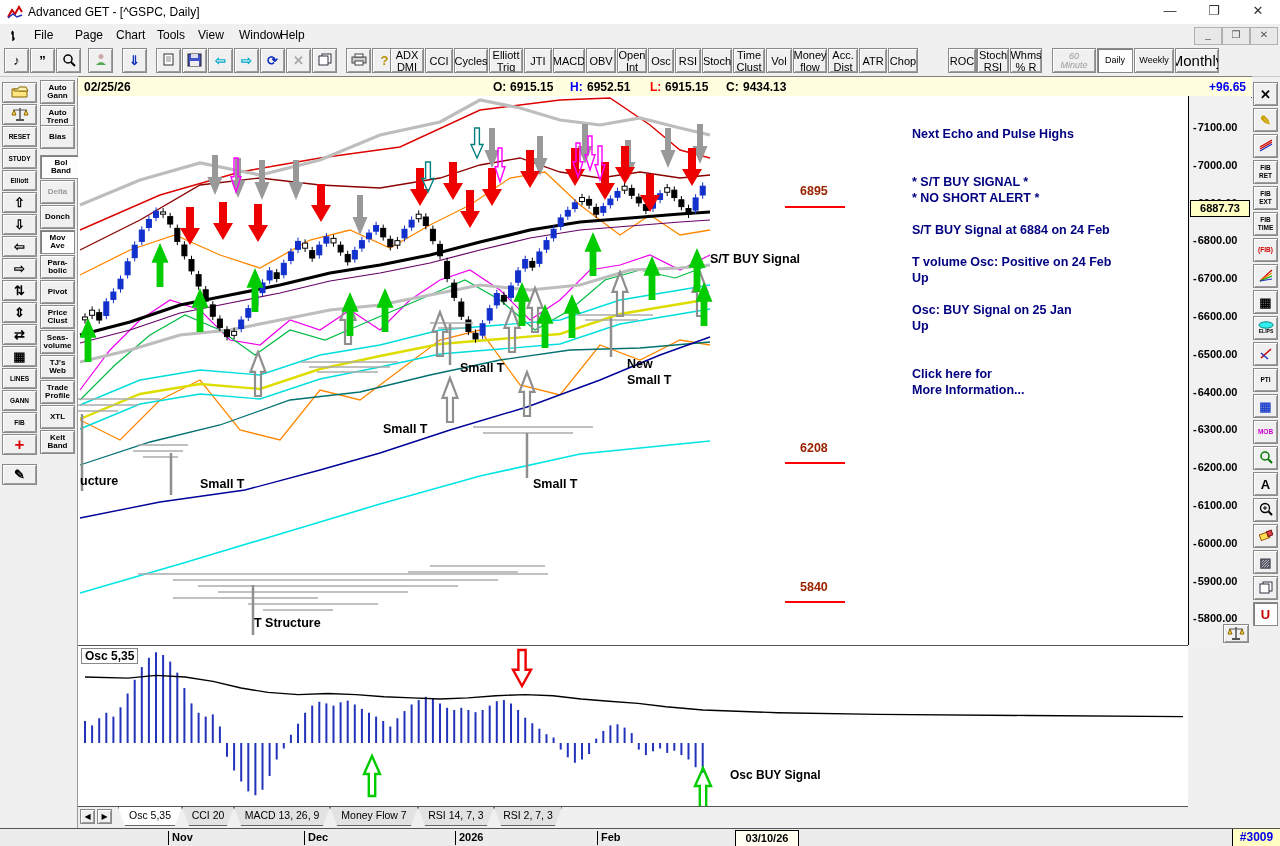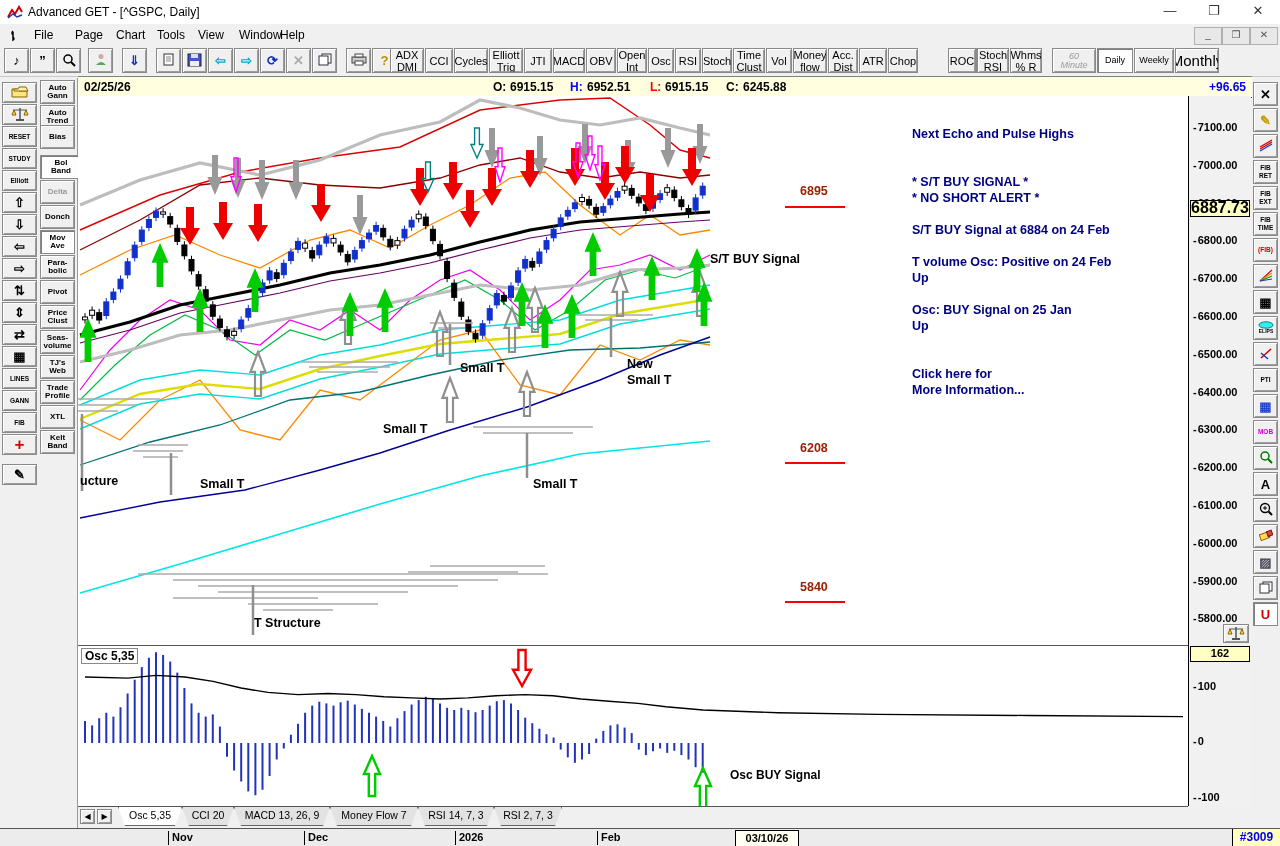--- a/index.html
+++ b/index.html
@@ -24,21 +24,21 @@
   #quotebar span{position:absolute;top:3px;font-size:12px;font-weight:bold;}
   
   #chart{left:78px;top:96px;width:1110px;height:549px;background:#ffffff;}
   #oscpanel{left:78px;top:645px;width:1110px;height:161px;background:#ffffff;border-top:1px solid #555;}
   #osclabel{position:absolute;left:3px;top:2px;font-size:12px;font-weight:bold;border:1px solid #888;background:#fff;padding:0 3px;}
   #oscbuy{position:absolute;left:652px;top:122px;font-size:12px;font-weight:bold;}
   
   #paxis{left:1188px;top:96px;width:62px;height:549px;background:#f1f1f1;border-left:1px solid #000;}
   #paxis .tick{position:absolute;left:4px;font-size:11px;font-weight:bold;}
   #paxis .tick::before{content:"-";margin-right:1px;}
-  #pricebox{position:absolute;left:1px;width:58px;height:15px;background:#ffffc4;border:1px solid #000;font-size:16px;font-weight:bold;text-align:center;line-height:14px;}
+  #pricebox{position:absolute;left:1px;width:58px;height:15px;background:#ffffc4;border:1px solid #000;font-size:11px;font-weight:bold;text-align:center;line-height:14px;}
   #oaxis{left:1188px;top:645px;width:62px;height:161px;background:#f1f1f1;border-left:1px solid #000;}
   #oaxis .tick{position:absolute;left:4px;font-size:11px;font-weight:bold;}
   #oaxis .tick::before{content:"-";margin-right:1px;}
   #oscvalbox{position:absolute;left:1px;top:1px;width:58px;height:14px;background:#ffffc4;border:1px solid #000;font-size:11px;font-weight:bold;text-align:center;line-height:13px;}
   
   #tabbar{left:78px;top:806px;width:1110px;height:20px;background:#f0f0f0;border-top:1px solid #555;}
   .tab{position:absolute;top:0;height:18px;background:#e2e2e2;border:1px solid #666;border-top:none;clip-path:polygon(0 0,100% 0,calc(100% - 7px) 100%,7px 100%);font-size:10.5px;text-align:center;line-height:17px;}
   .tab.active{background:#ffffff;font-weight:normal;}
   .scrbtn{position:absolute;top:2px;width:15px;height:15px;font-size:8px;line-height:13px;}
   
@@ -200,21 +200,21 @@
 
   <div id="quotebar" class="abs">
     <span style="left:6px">02/25/26</span>
     <span style="left:415px">O:</span>
     <span style="left:432px">6915.15</span>
     <span style="left:492px;color:#0000ff">H:</span>
     <span style="left:509px">6952.51</span>
     <span style="left:572px;color:#ff0000">L:</span>
     <span style="left:587px">6915.15</span>
     <span style="left:648px">C:</span>
-    <span style="left:665px">6245.88</span>
+    <span style="left:665px">9434.13</span>
     <span style="right:6px;color:#0000ee">+96.65</span>
   </div>
 
   <div id="sidebar" class="abs">
       <div class="btn3d" style="left: 2px; top: 4px; width: 35px; height: 21px;">
         <span><svg width="18" height="14">
             <path d="M1,4 L6,4 L8,6 L16,6 L16,12 L1,12 Z" fill="#ffe680" stroke="#886600"></path>
             <path d="M3,6 L17,6 L15,2 L8,2 L7,4 L3,4 Z" fill="#fff2b0" stroke="#886600"></path>
           </svg></span>
       </div>
@@ -855,26 +855,20 @@
         <line x1="624.6999999999999" y1="97" x2="624.6999999999999" y2="126.7" stroke="#2233bb" stroke-width="2"></line>
         <polyline points="7,31 50,32.099999999999994 78,29.349999999999994 107,31 135,35.39999999999999 163,41.99999999999999 190,46.4 220,48.599999999999994 250,47.49999999999999 278,48.599999999999994 306,50.8 334,51.9 362,53 390,51.9 418,49.699999999999996 447,48.599999999999994 475,49.699999999999996 503,53 531,55.199999999999996 560,57.4 588,60.699999999999996 625,64 700,66.75 800,68.4 950,69.5 1105,70.6" fill="none" stroke="#000" stroke-width="1.4"></polyline>
         <path d="M 444,40 L 435,23.8 L 440.4,23.8 L 440.4,4 L 447.6,4 L 447.6,23.8 L 453,23.8 Z" fill="none" stroke="#ee0000" stroke-width="2.4"></path>
         <path d="M 294,110 L 286,128 L 290.8,128 L 290.8,150 L 297.2,150 L 297.2,128 L 302,128 Z" fill="none" stroke="#00cc00" stroke-width="2.4"></path>
         <path d="M 625,122 L 617,140 L 621.8,140 L 621.8,162 L 628.2,162 L 628.2,140 L 633,140 Z" fill="none" stroke="#00cc00" stroke-width="2.4"></path>
       </svg>
     <div id="osclabel">Osc 5,35</div>
     <div id="oscbuy">Osc BUY Signal</div>
   </div>
 
-  <div id="oaxis" class="abs">
-    <div id="oscvalbox">162</div>
-  <div class="tick" style="top: 35px;">100</div>
-      <div class="tick" style="top: 90px;">0</div>
-      <div class="tick" style="top: 146px;">-100</div>
-    </div>
 
   <div id="tabbar" class="abs">
     <div class="btn3d scrbtn" style="left:2px">◀</div>
     <div class="btn3d scrbtn" style="left:19px">▶</div>
   <div class="tab active" style="left: 40px; width: 62px;">Osc 5,35</div>
       <div class="tab" style="left: 104px; width: 50px;">CCI 20</div>
       <div class="tab" style="left: 156px; width: 94px;">MACD 13, 26, 9</div>
       <div class="tab" style="left: 252px; width: 86px;">Money Flow 7</div>
       <div class="tab" style="left: 340px; width: 74px;">RSI 14, 7, 3</div>
       <div class="tab" style="left: 416px; width: 66px;">RSI 2, 7, 3</div>

